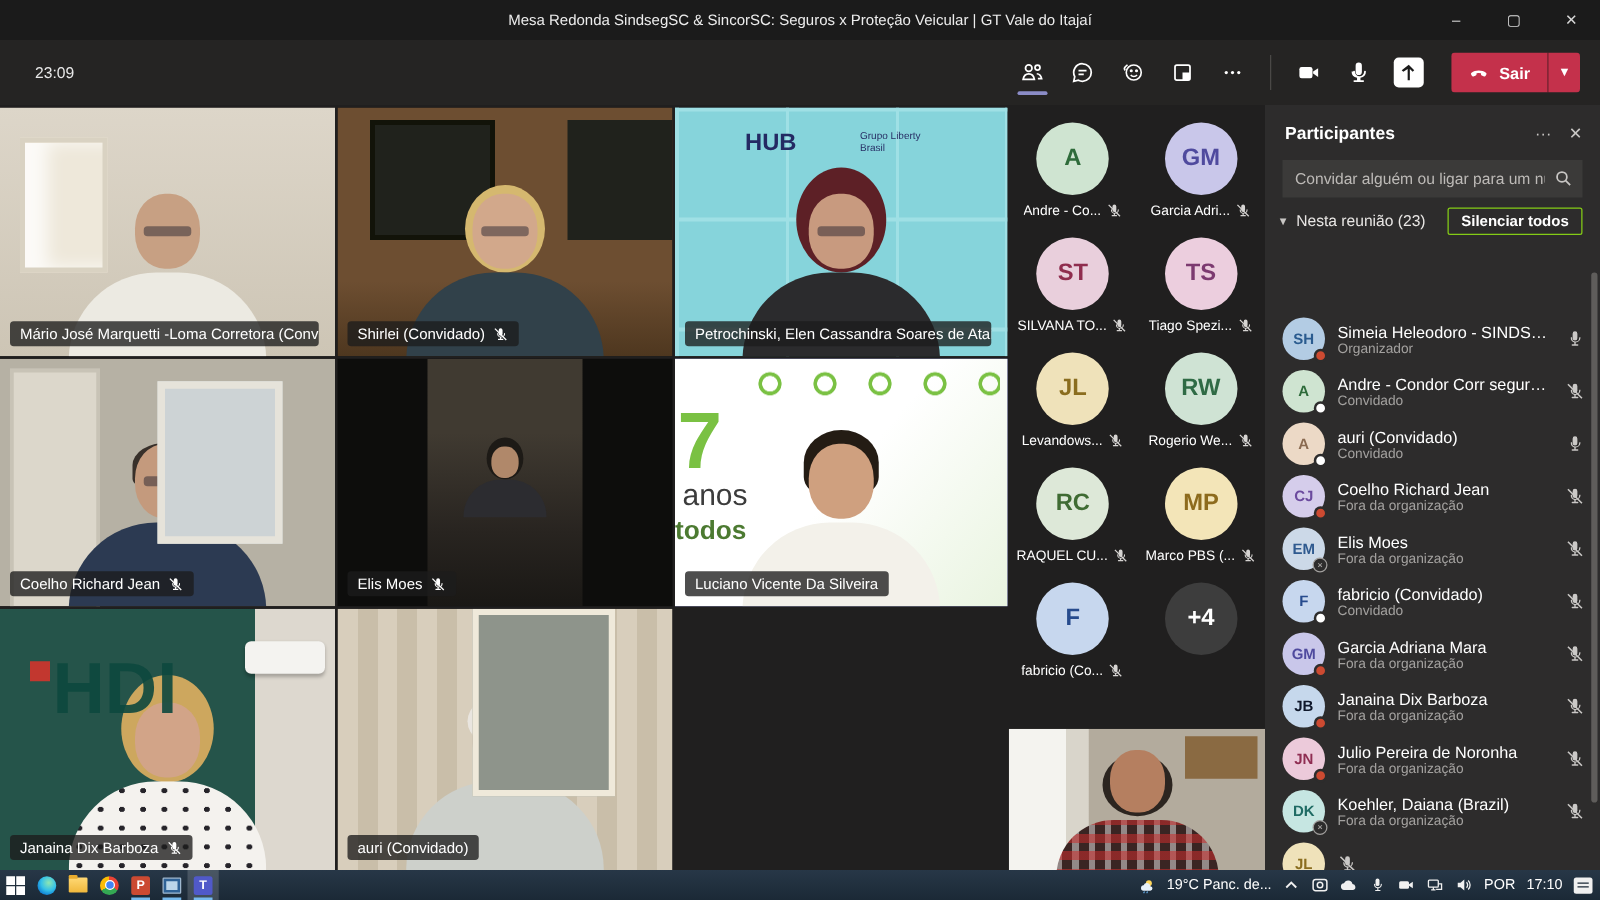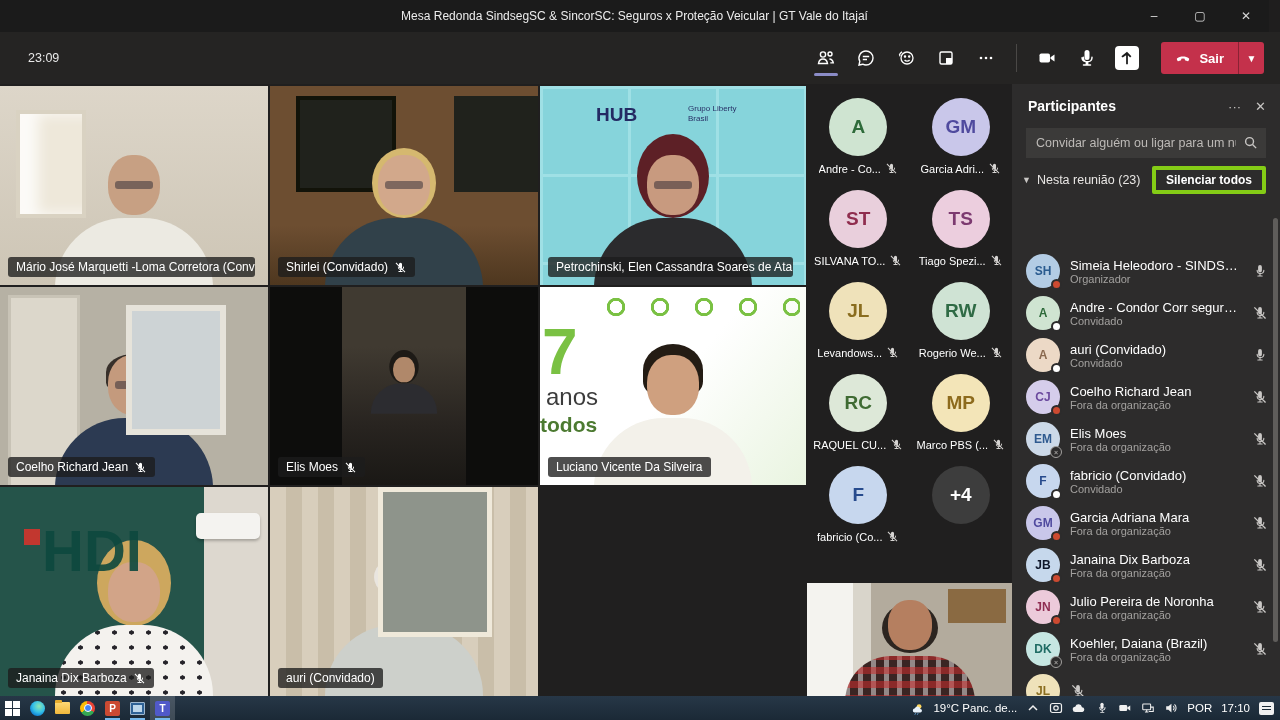--- a/index.html
+++ b/index.html
@@ -1,21 +1,21 @@
 <!DOCTYPE html>
 <html><head>
 <meta charset="utf-8">
 <style>
   * { margin:0; padding:0; box-sizing:border-box; }
   html,body { width:1280px; height:720px; overflow:hidden; background:#000;
     font-family:"Liberation Sans", sans-serif; }
   .window { position:relative; width:1280px; height:720px; background:#1f1e1e; }
 
   
-  .titlebar { position:absolute; top:0; left:0; right:11px; height:32px; background:#1b1b1b;
+  .titlebar { position:absolute; top:0; left:0; right:0; height:32px; background:#1b1b1b;
     display:flex; align-items:center; color:#fff; }
   .titlebar .title { flex:1; text-align:center; font-size:12px; color:#ececec; }
   .win-controls { position:absolute; right:0; top:0; height:32px; display:flex; }
   .win-btn { width:46px; height:32px; display:flex; align-items:center; justify-content:center;
     color:#d8d8d8; font-size:12px; }
 
   
   .toolbar { position:absolute; top:32px; left:0; right:0; height:52px; background:#252423;
     display:flex; align-items:center; color:#fff; }
   .clock { margin-left:28px; font-size:12.5px; color:#e8e8e8; }
@@ -174,21 +174,21 @@
     color:#e8e6e4; font-size:12.5px; padding:0 30px 0 10px; font-family:"Liberation Sans",sans-serif; }
   .searchbox input::placeholder { color:#bdbab7; }
   .searchbox svg { position:absolute; right:8px; top:7px; width:15px; height:15px; color:#c8c6c4; }
   .share-invite { margin:10px 14px 4px; height:27px; border:1px solid #8a8886; display:flex;
     align-items:center; justify-content:center; gap:8px; font-size:12.5px; font-weight:bold;
     color:#fff; border-radius:2px; }
   .share-invite svg { width:14px; height:14px; }
   .section-row { display:flex; align-items:center; padding:8px 14px 6px 10px; }
   .sec-caret { font-size:9px; color:#c8c6c4; margin-right:6px; }
   .sec-label { font-size:12.5px; color:#e8e6e4; flex:1; }
-  .mute-all { border:4px solid #84cc16; border-radius:2px; padding:3px 10px; font-size:12px;
+  .mute-all { border:1px solid #84cc16; border-radius:2px; padding:3px 10px; font-size:12px;
     font-weight:bold; color:#fff; background:transparent; }
   .plist { position:absolute; top:166px; bottom:0; left:0; right:0; overflow:hidden; }
   .prow { display:flex; align-items:center; gap:10px; padding:4px 12px 4px 14px; height:42px; }
   .pavatar { position:relative; width:34px; height:34px; border-radius:50%; flex:none;
     display:flex; align-items:center; justify-content:center; font-size:12px; font-weight:bold; }
   .pdot { position:absolute; right:-2px; bottom:-2px; width:11px; height:11px; border-radius:50%;
     border:2px solid #2d2c2c; }
   .pdot.x { background:#2d2c2c; border:1px solid #a19f9d; color:#a19f9d; font-size:7px;
     display:flex; align-items:center; justify-content:center; font-weight:bold; width:12px; height:12px; }
   .ptext { flex:1; min-width:0; }

